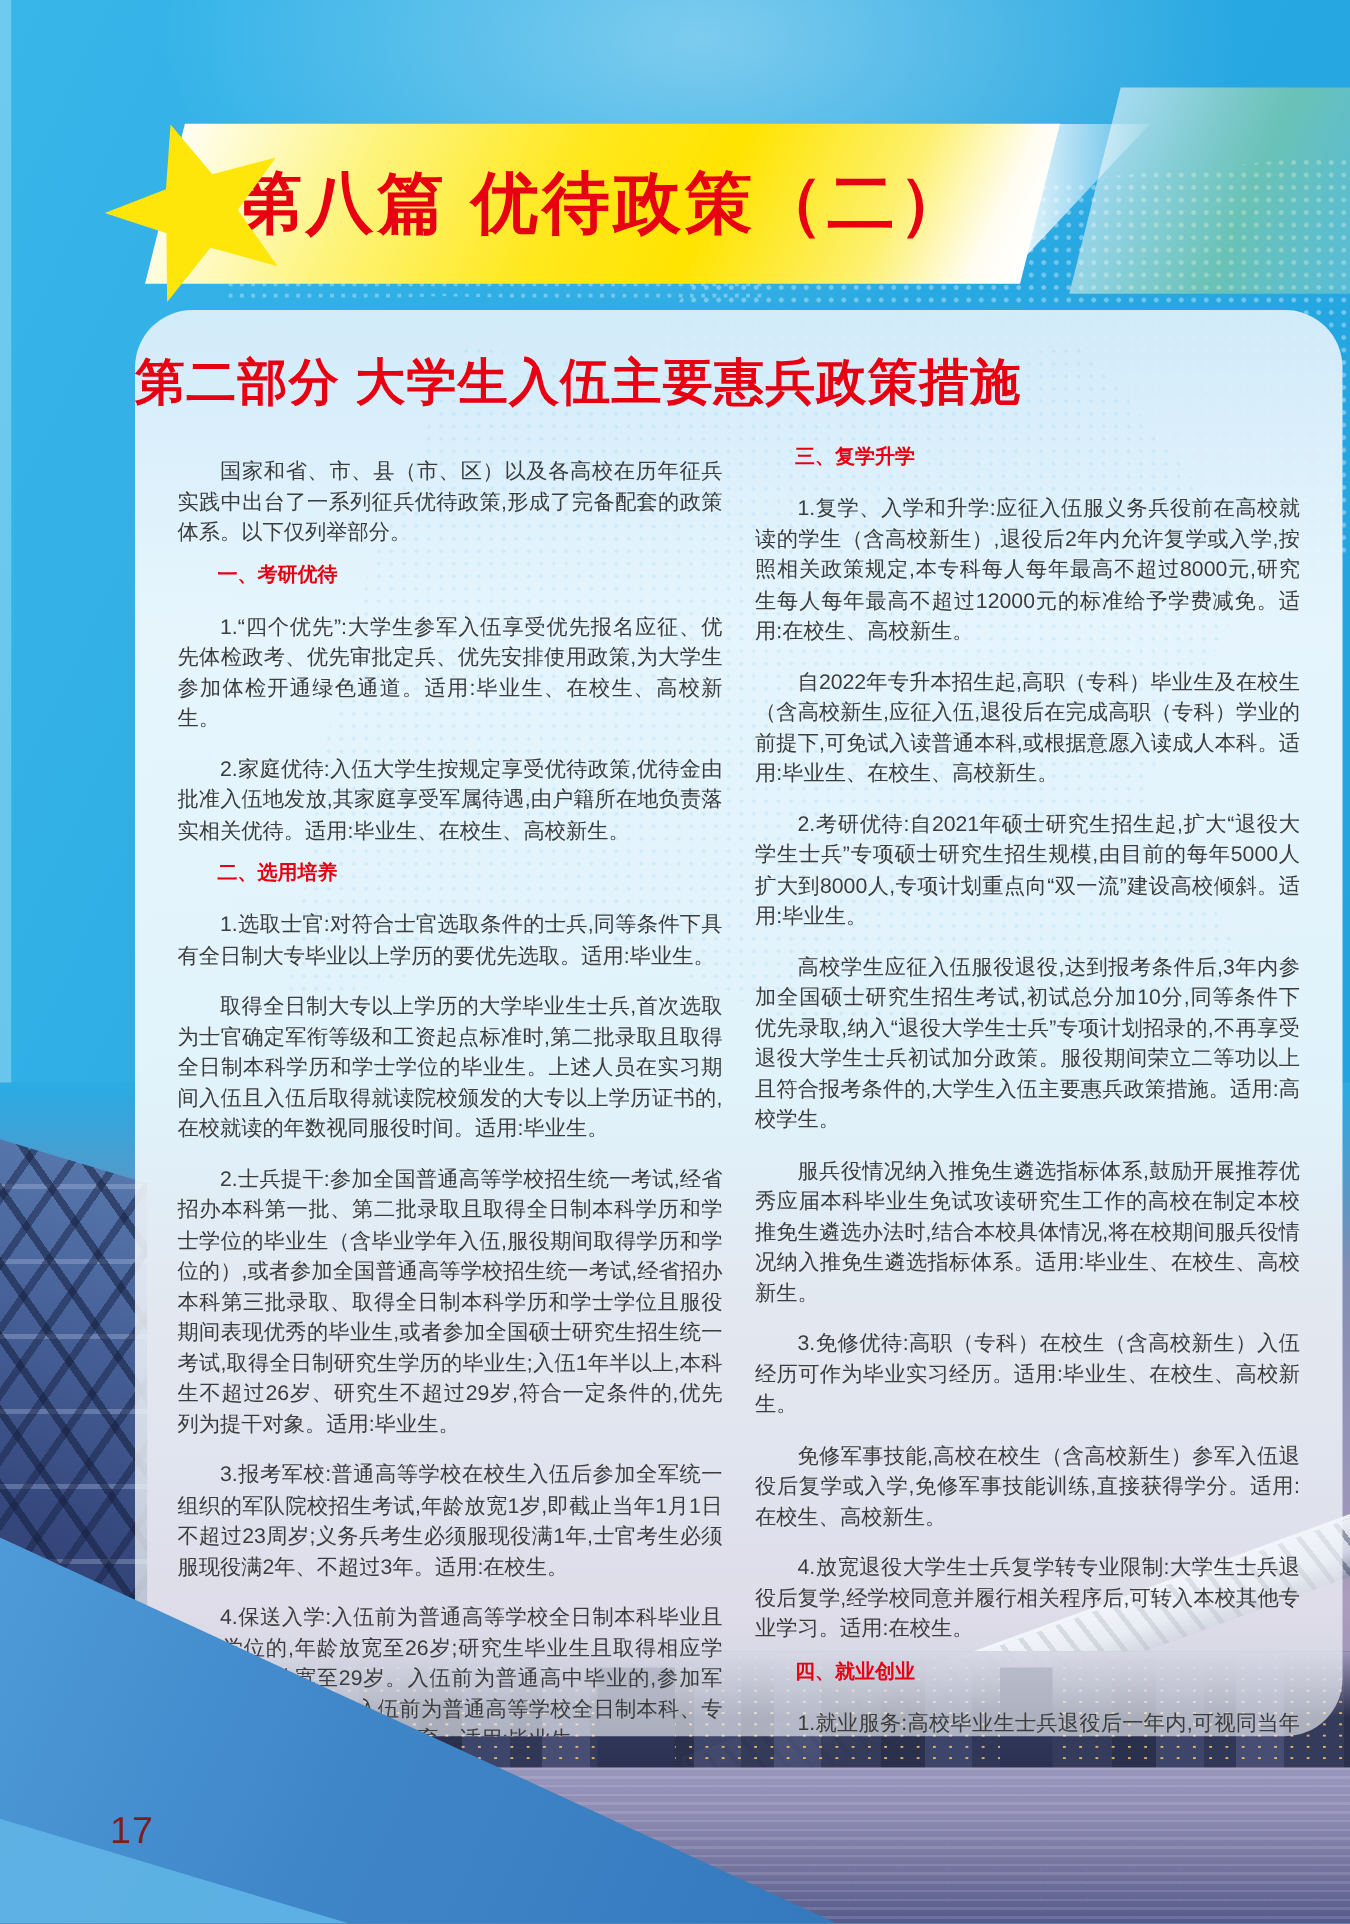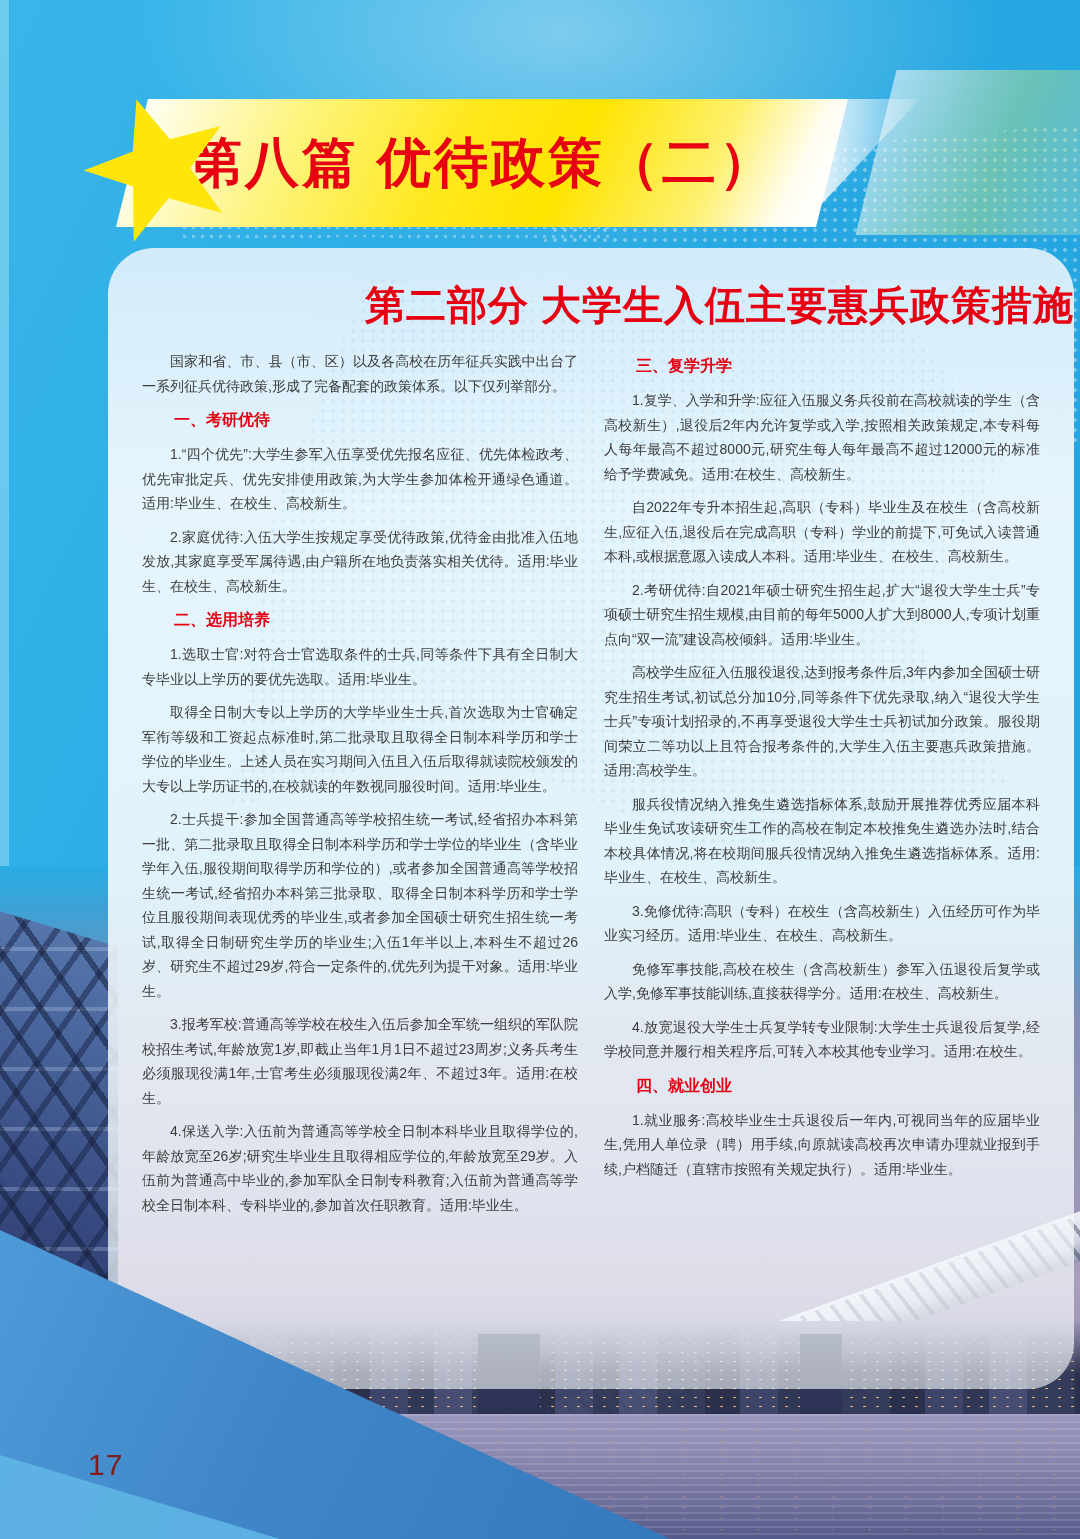--- a/index.html
+++ b/index.html
@@ -67,25 +67,25 @@
       filter:drop-shadow(7px 5px 0 rgba(255,255,255,.95));}
   
   .card{position:absolute;left:108px;top:248px;width:966px;height:1141px;z-index:2;
       border-radius:46px;overflow:hidden;
       background:linear-gradient(180deg, rgba(215,237,250,.97) 0%, rgba(240,249,254,.95) 22%,
                  rgba(244,250,253,.9) 55%, rgba(242,247,251,.8) 82%, rgba(244,247,250,.62) 100%);}
   .dots-card{position:absolute;left:120px;top:28px;width:780px;height:580px;opacity:.4;
       background-image:radial-gradient(rgba(140,205,240,.55) 1.6px, rgba(0,0,0,0) 1.7px);
       background-size:10px 10px;
       clip-path:polygon(18% 0,48% 6%,82% 0,100% 30%,88% 62%,100% 88%,62% 100%,30% 80%,0 92%,6% 40%);}
-  .card-title{position:relative;margin:30px 0 16px;text-align:right;font-size:40px;font-weight:bold;
+  .card-title{position:relative;margin:30px 0 16px;text-align:left;font-size:40px;font-weight:bold;
       color:#e60012;letter-spacing:1px;}
   .cols{position:relative;display:flex;gap:26px;padding:0 34px;}
   .col{flex:1;min-width:0;}
-  .bp{margin:0 0 9px;font-size:14px;line-height:24.5px;color:#3c3c3c;
+  .bp{margin:16px 0 9px;font-size:17px;line-height:24.5px;color:#3c3c3c;
       text-align:justify;text-indent:2em;word-break:break-all;}
   .sh{margin:4px 0 9px;font-size:16px;line-height:26px;font-weight:bold;color:#e60012;text-indent:2em;}
   
   .tri-main{position:absolute;left:0;top:1230px;width:670px;height:309px;z-index:7;
       background:linear-gradient(115deg,#4e9ad8 0%,#3f86c8 45%,#3579bd 100%);
       clip-path:polygon(0 0,100% 100%,0 100%);}
   .tri-light{position:absolute;left:0;top:1455px;width:280px;height:84px;z-index:8;opacity:.9;
       background:#5fb5e6;clip-path:polygon(0 0,100% 100%,0 100%);}
   .pageno{position:absolute;left:88px;top:1448px;z-index:9;font-size:30px;color:#7f1d1d;letter-spacing:1px;}
 </style>

